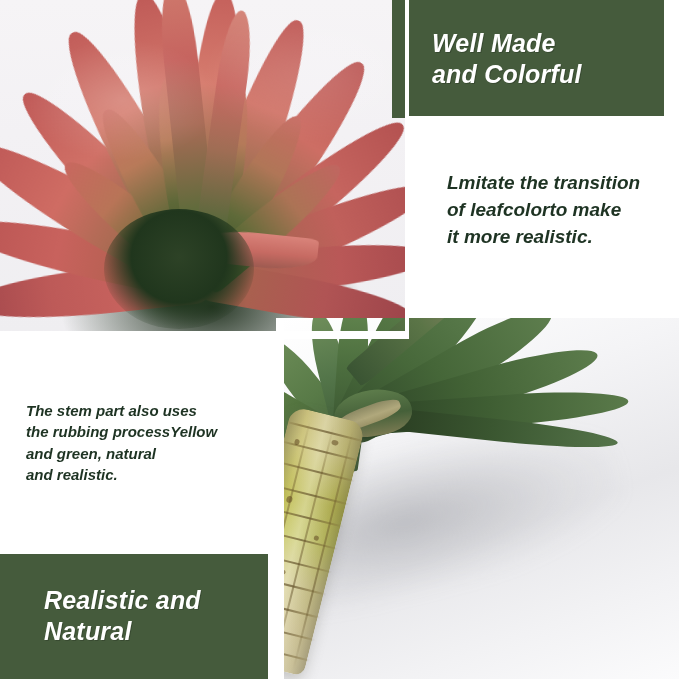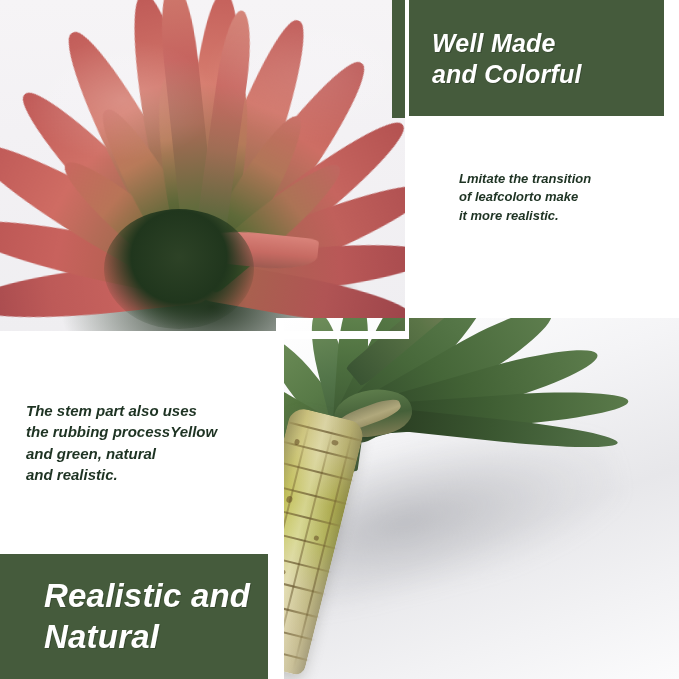--- a/index.html
+++ b/index.html
@@ -125,27 +125,27 @@
   #stem-shaft .speck{
     position:absolute; border-radius:50%;
     background:rgba(96,72,34,.55);
   }
 
   
   #header-banner{ left:392px; top:0; width:272px; height:118px; padding:0 0 0 40px; }
   #header-title{ font-size:25px; }
 
   #right-copy{ left:407px; top:118px; width:272px; height:200px; padding:52px 16px 0 40px; background:#ffffff; }
-  #right-copy-text{ font-size:13px;margin-left:12px; }
+  #right-copy-text{ font-size:19px; }
 
   #left-copy{ left:0; top:338px; width:283px; height:215px; padding:62px 14px 0 26px; background:#ffffff; }
   #left-copy-text{ font-size:15px; }
 
   #footer-banner{ left:0; top:553px; width:268px; height:126px; padding:0 0 0 44px; }
-  #footer-title{ font-size:33px; }
+  #footer-title{ font-size:25px; }
 
   
   .seam{ position:absolute; background:#ffffff; }
 </style>
 </head>
 <body>
 
 <div id="collage">
 
   <div class="panel" id="photo-rosette">

